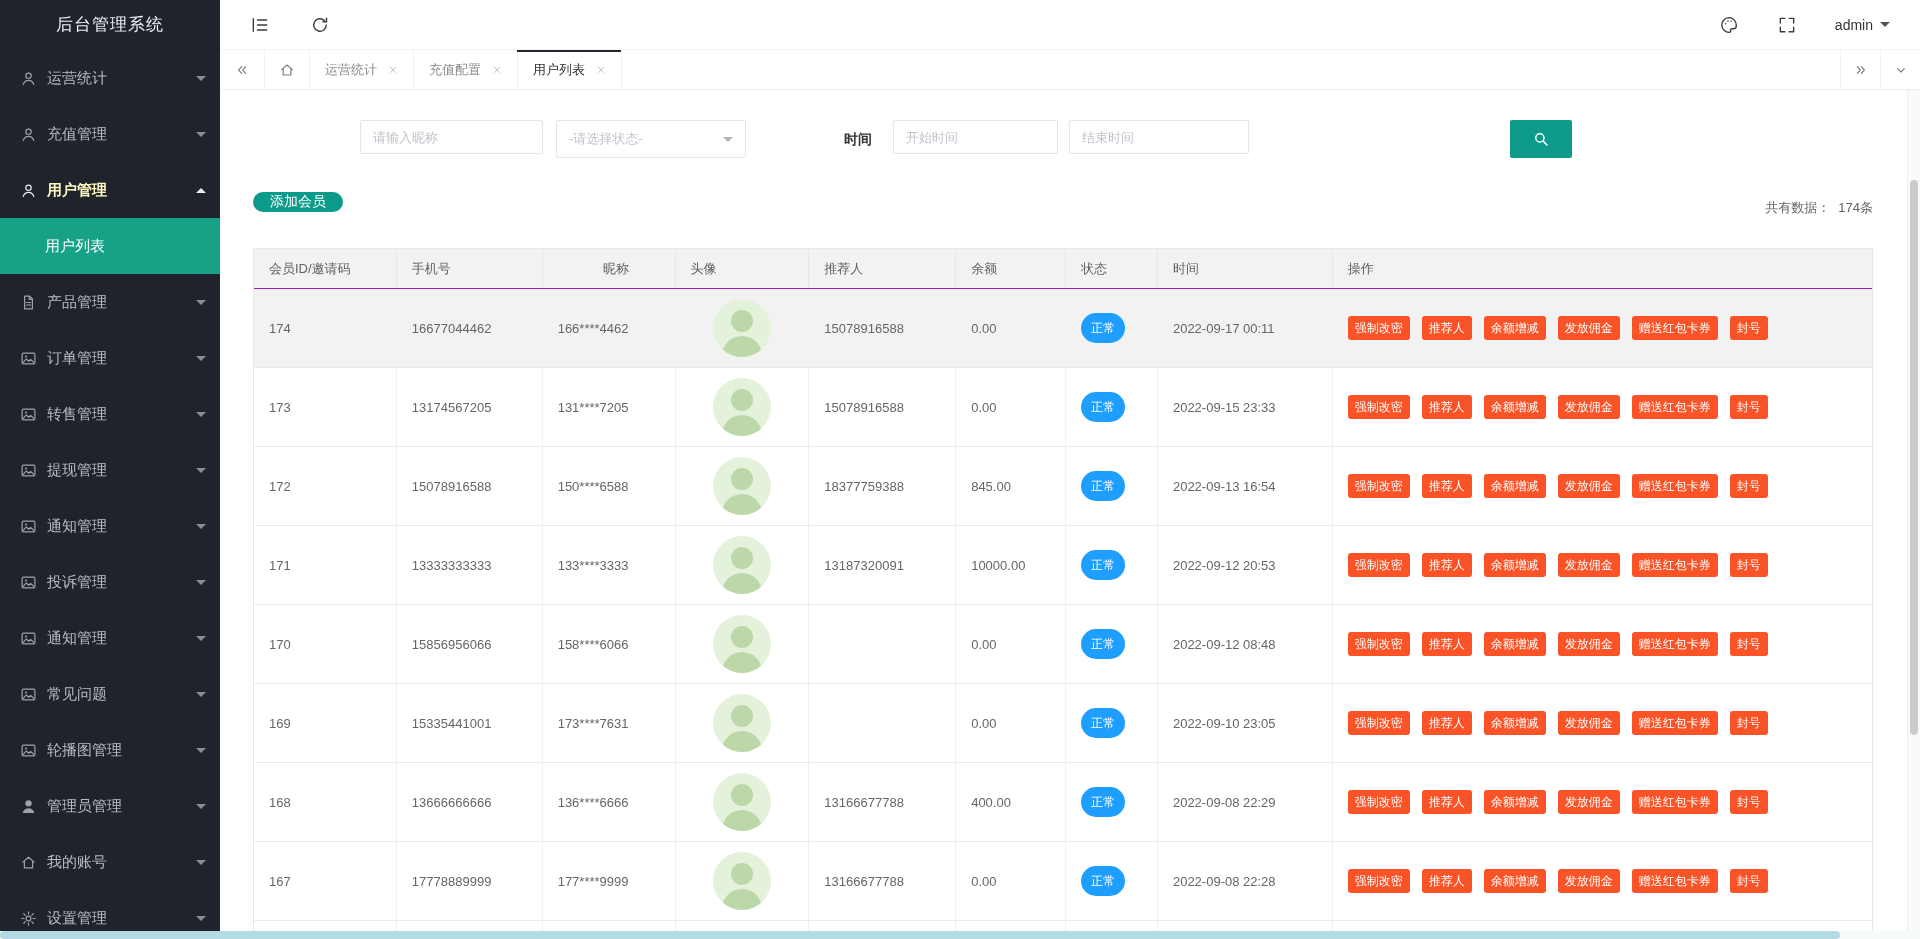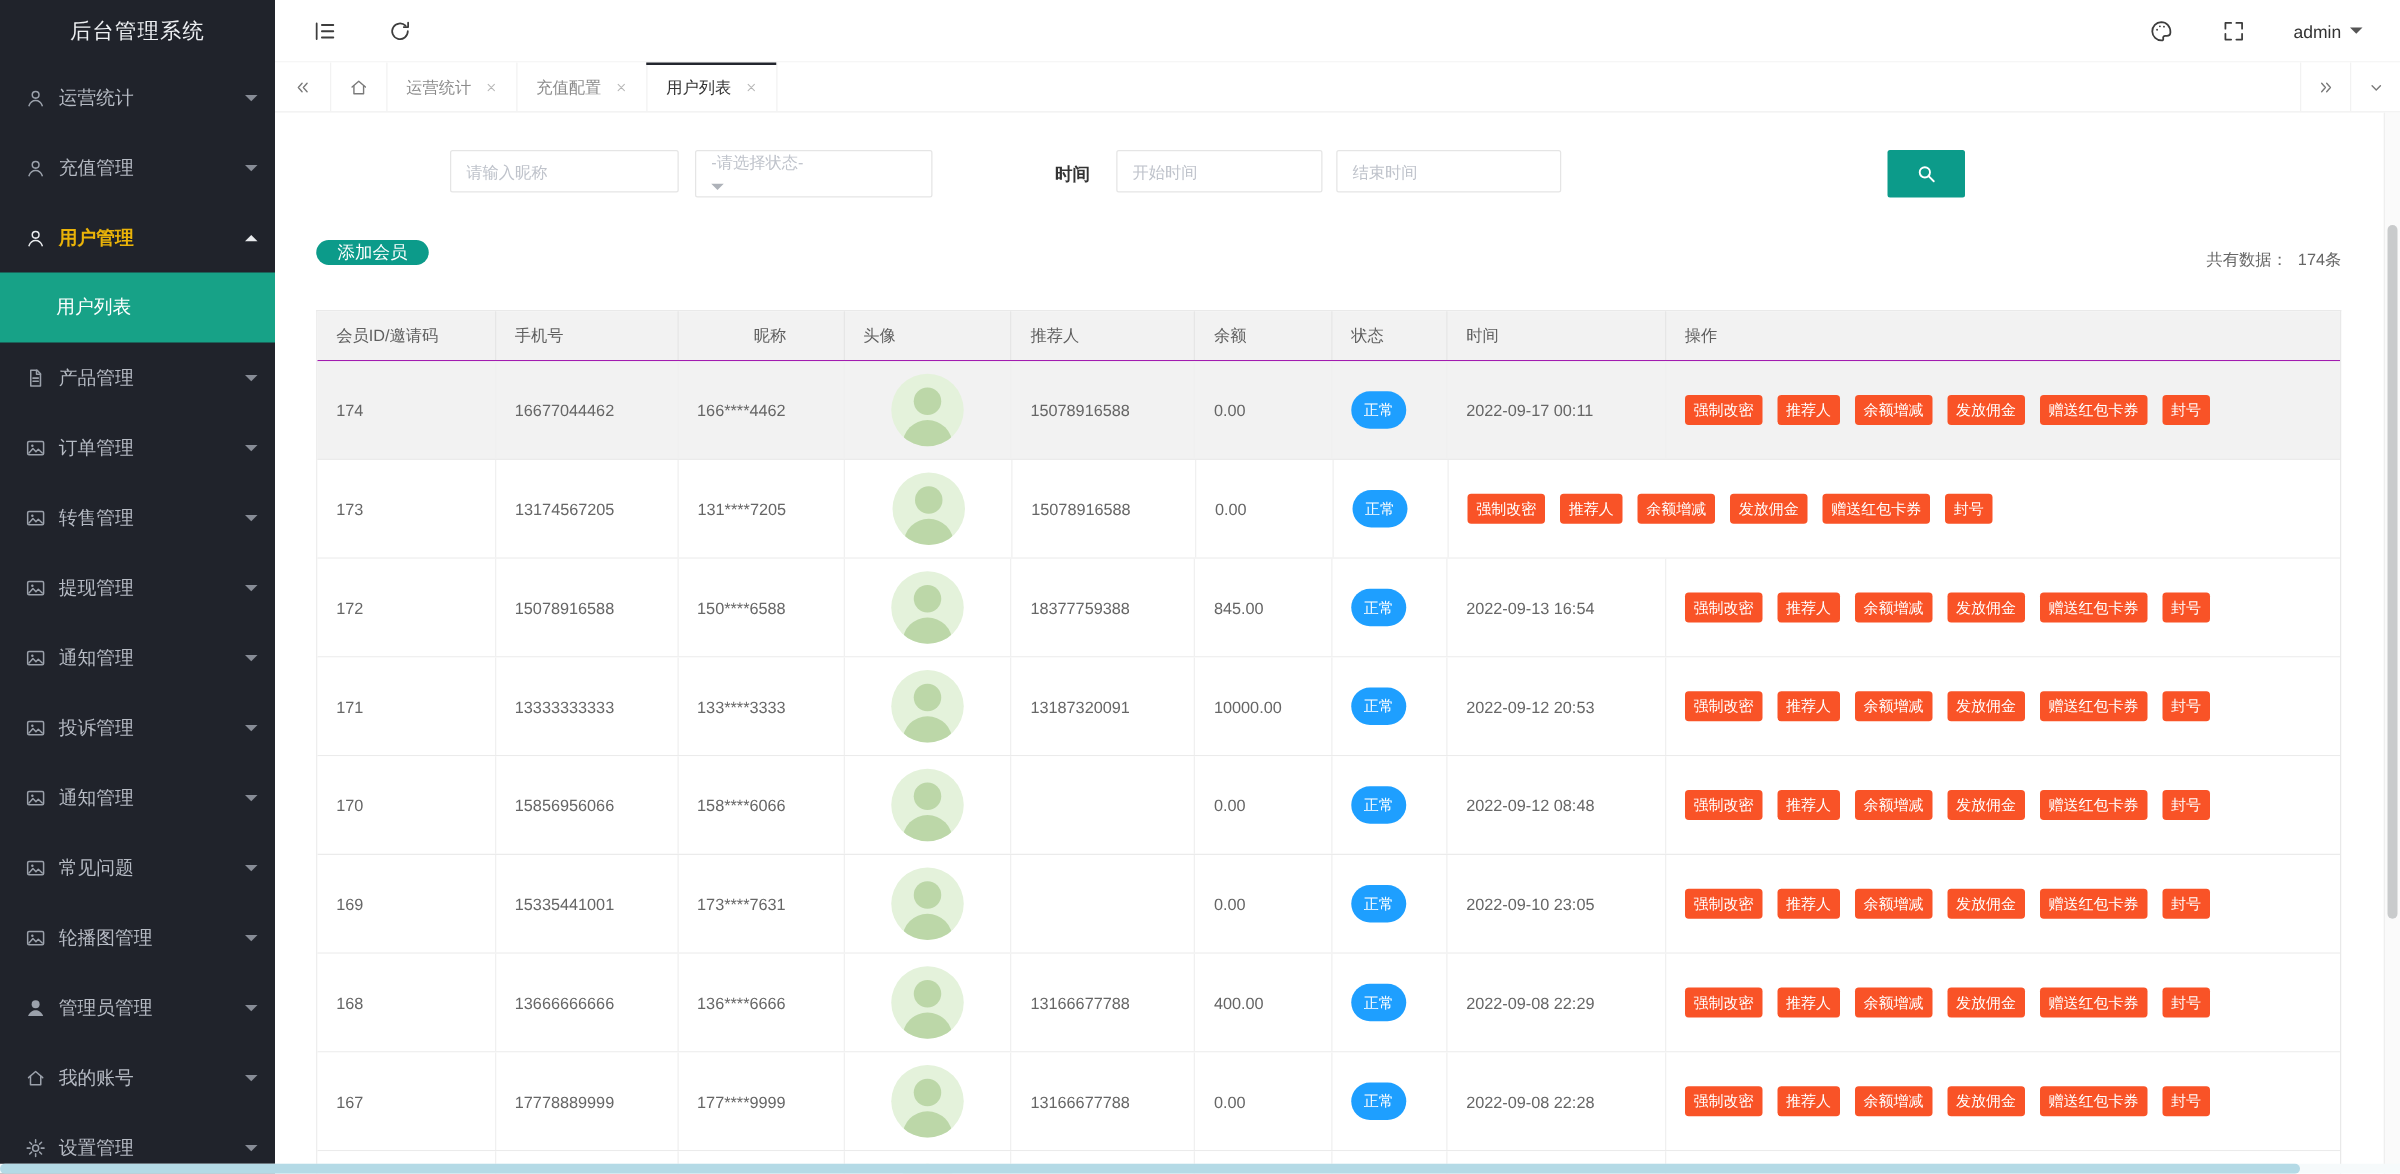--- a/index.html
+++ b/index.html
@@ -7,21 +7,21 @@
   body { font-family:"Liberation Sans","DejaVu Sans",sans-serif; background:#fff; position:relative; }
   .icon svg { display:block; }
 
   
   .sidebar { position:absolute; left:0; top:0; width:220px; height:939px; background:var(--sidebar-bg); z-index:5; }
   .logo { height:50px; line-height:50px; text-align:center; color:#EEF0F3; font-size:17px; letter-spacing:1px; }
   .menu-item { position:relative; height:56px; display:flex; align-items:center; padding-left:20px; color:#B6BBC4; font-size:15px; cursor:pointer; }
   .menu-item .mi { width:17px; height:17px; color:#9BA1AB; flex:none; }
   .menu-item .lbl { margin-left:10px; white-space:nowrap; }
   .menu-item .caret { position:absolute; right:14px; top:50%; margin-top:-2px; width:0; height:0; border:5px solid transparent; border-top-color:#878C96; }
-  .menu-item.expanded { color:#eab308; font-weight:bold; }
+  .menu-item.expanded { color:#fef9c3; font-weight:bold; }
   .menu-item.expanded .mi { color:#E8EAED; }
   .menu-item.expanded .caret { border-top-color:transparent; border-bottom-color:#E8EAED; margin-top:-7px; }
   .submenu { background:var(--submenu-bg); }
   .submenu-item { height:56px; line-height:56px; padding-left:45px; color:#C2C6CE; font-size:15px; cursor:pointer; }
   .submenu-item.active { background:var(--menu-active); color:#fff; }
 
   
   .header { position:absolute; left:220px; top:0; width:1700px; height:50px; background:#fff; border-bottom:1px solid #F4F4F4; display:flex; align-items:center; }
   .hicon { width:20px; height:20px; color:#3D3D3D; cursor:pointer; }
   .hgroup-left { display:flex; align-items:center; gap:40px; margin-left:30px; }
@@ -42,21 +42,21 @@
   .tabbar-right .tbtn { width:40px; border-right:none; border-left:1px solid #F2F2F2; }
 
   
   .main { position:absolute; left:220px; top:90px; width:1700px; height:849px; background:#fff; overflow:hidden; }
 
   .inp { position:absolute; top:30px; height:34px; border:1px solid #E5E5E5; border-radius:2px; padding:0 12px; font-size:13px; color:#be185d; background:#fff; outline:none; font-family:inherit; }
   .inp::placeholder { color:#BFC3CB; }
   .f-nick  { left:140px; width:183px; }
   .f-start { left:673px; width:165px; }
   .f-end   { left:849px; width:180px; }
-  .f-select { position:absolute; left:336px; top:30px; width:190px; height:38px; border:1px solid #E5E5E5; border-radius:2px; display:flex; justify-content:space-between; padding:0 12px; font-size:13px; color:#BFC3CB; cursor:pointer;flex-direction:column; }
+  .f-select { position:absolute; left:336px; top:30px; width:190px; height:38px; border:1px solid #E5E5E5; border-radius:2px; display:flex; align-items:center; justify-content:space-between; padding:0 12px; font-size:13px; color:#BFC3CB; cursor:pointer; }
   .f-select .scaret { width:0; height:0; border:5px solid transparent; border-top-color:#AEB2B9; margin-top:5px; }
   .f-label { position:absolute; left:624px; top:30px; height:38px; line-height:38px; font-size:14px; color:#333; font-weight:bold; }
   .f-search { position:absolute; left:1290px; top:30px; width:62px; height:38px; background:var(--accent); border:none; border-radius:2px; cursor:pointer; display:flex; align-items:center; justify-content:center; }
   .f-search .icon { width:18px; height:18px; color:#fff; }
 
   .add-btn { position:absolute; left:33px; top:102px; width:90px; height:20px; background:var(--accent); color:#fff; font-size:14px; border:none; border-radius:12px; cursor:pointer; font-family:inherit; }
   .total { position:absolute; right:47px; top:109px; font-size:13px; color:#666; }
   .total .tv { margin-left:8px; }
 
   
@@ -416,20 +416,21 @@
           <div class="td c1">13174567205</div>
           <div class="td c2">131****7205</div>
           <div class="td c3">
             <div class="avatar"></div>
           </div>
           <div class="td c4">15078916588</div>
           <div class="td c5">0.00</div>
           <div class="td c6">
             <div class="badge">正常</div>
           </div>
+          <div class="td c7">2022-09-15 23:33</div>
           <div class="td c8">
             <div class="acts">
               <button class="act-btn">强制改密</button>
               <button class="act-btn">推荐人</button>
               <button class="act-btn">余额增减</button>
               <button class="act-btn">发放佣金</button>
               <button class="act-btn">赠送红包卡券</button>
               <button class="act-btn">封号</button>
             </div>
           </div>

